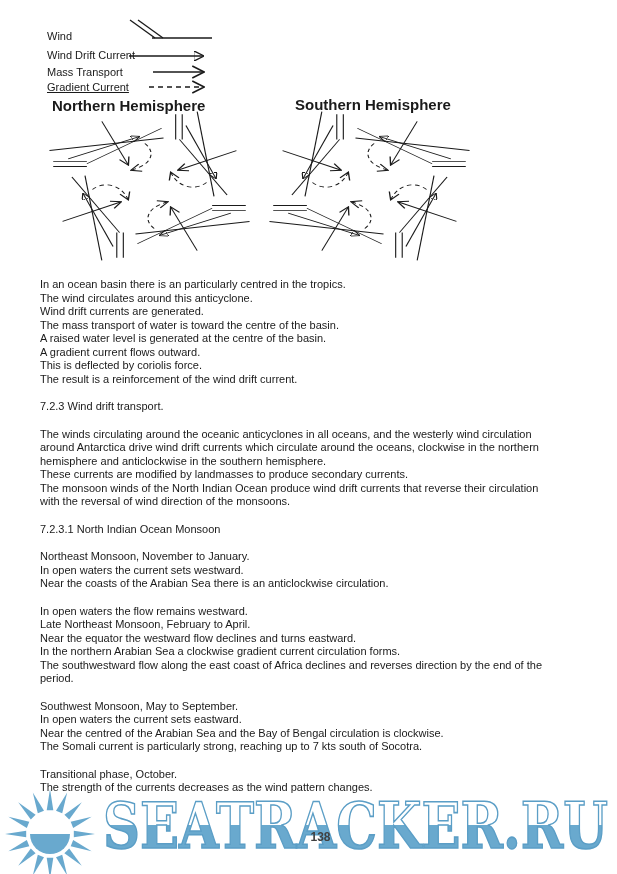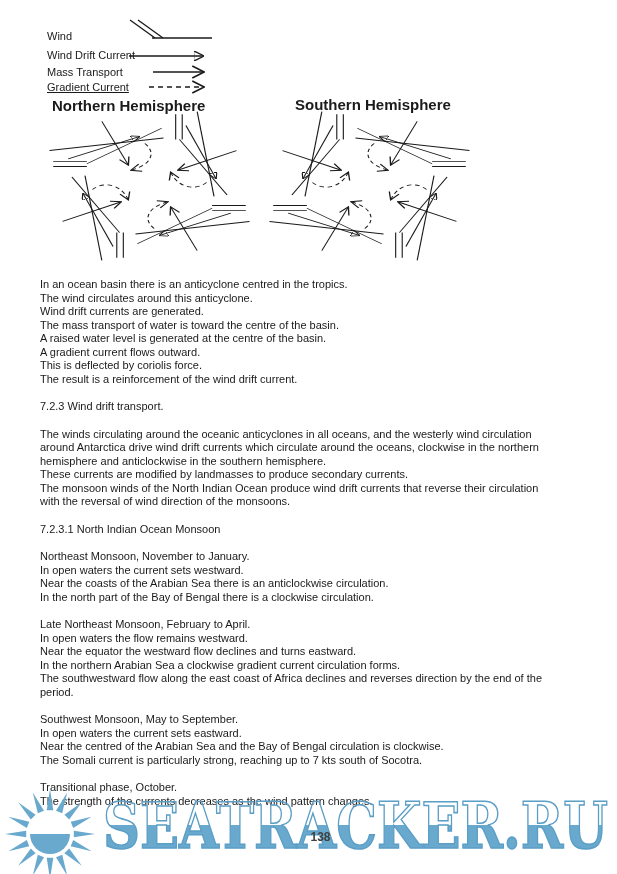--- a/index.html
+++ b/index.html
@@ -86,21 +86,21 @@
 </svg>
 
 <svg class="abs diag" style="left:262px;top:106px;" width="215" height="160" viewBox="0 0 230 230" preserveAspectRatio="none">
   <g transform="translate(230,0) scale(-1,1)">
       <use href="#pw"></use>
     </g>
 </svg>
 
 <div id="doc-body">
     <div class="block para">
-      <div class="line">In an ocean basin there is an anticyclone centred in the tropics.</div>
+      <div class="line">In an ocean basin there is an particularly centred in the tropics.</div>
       <div class="line">The wind circulates around this anticyclone.</div>
       <div class="line">Wind drift currents are generated.</div>
       <div class="line">The mass transport of water is toward the centre of the basin.</div>
       <div class="line">A raised water level is generated at the centre of the basin.</div>
       <div class="line">A gradient current flows outward.</div>
       <div class="line">This is deflected by coriolis force.</div>
       <div class="line">The result is a reinforcement of the wind drift current.</div>
     </div>
     <div class="block heading">
       <div class="line">7.2.3 Wind drift transport.</div>
@@ -113,25 +113,24 @@
       <div class="line">The monsoon winds of the North Indian Ocean produce wind drift currents that reverse their circulation</div>
       <div class="line">with the reversal of wind direction of the monsoons.</div>
     </div>
     <div class="block heading">
       <div class="line">7.2.3.1 North Indian Ocean Monsoon</div>
     </div>
     <div class="block para">
       <div class="line">Northeast Monsoon, November to January.</div>
       <div class="line">In open waters the current sets westward.</div>
       <div class="line">Near the coasts of the Arabian Sea there is an anticlockwise circulation.</div>
-      <div class="line">In the north part of the Bay of Bengal there is a clockwise circulation.</div>
     </div>
     <div class="block para">
+      <div class="line">In open waters the flow remains westward.</div>
       <div class="line">Late Northeast Monsoon, February to April.</div>
-      <div class="line">In open waters the flow remains westward.</div>
       <div class="line">Near the equator the westward flow declines and turns eastward.</div>
       <div class="line">In the northern Arabian Sea a clockwise gradient current circulation forms.</div>
       <div class="line">The southwestward flow along the east coast of Africa declines and reverses direction by the end of the</div>
       <div class="line">period.</div>
     </div>
     <div class="block para">
       <div class="line">Southwest Monsoon, May to September.</div>
       <div class="line">In open waters the current sets eastward.</div>
       <div class="line">Near the centred of the Arabian Sea and the Bay of Bengal circulation is clockwise.</div>
       <div class="line">The Somali current is particularly strong, reaching up to 7 kts south of Socotra.</div>

